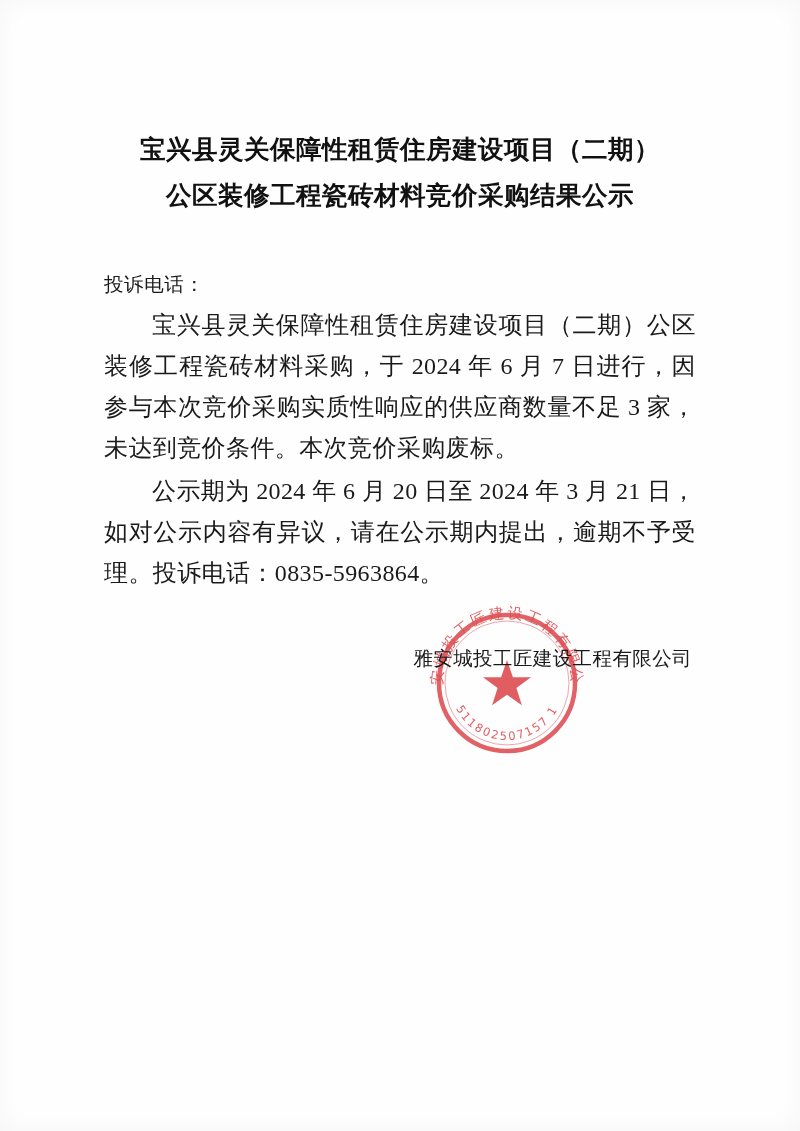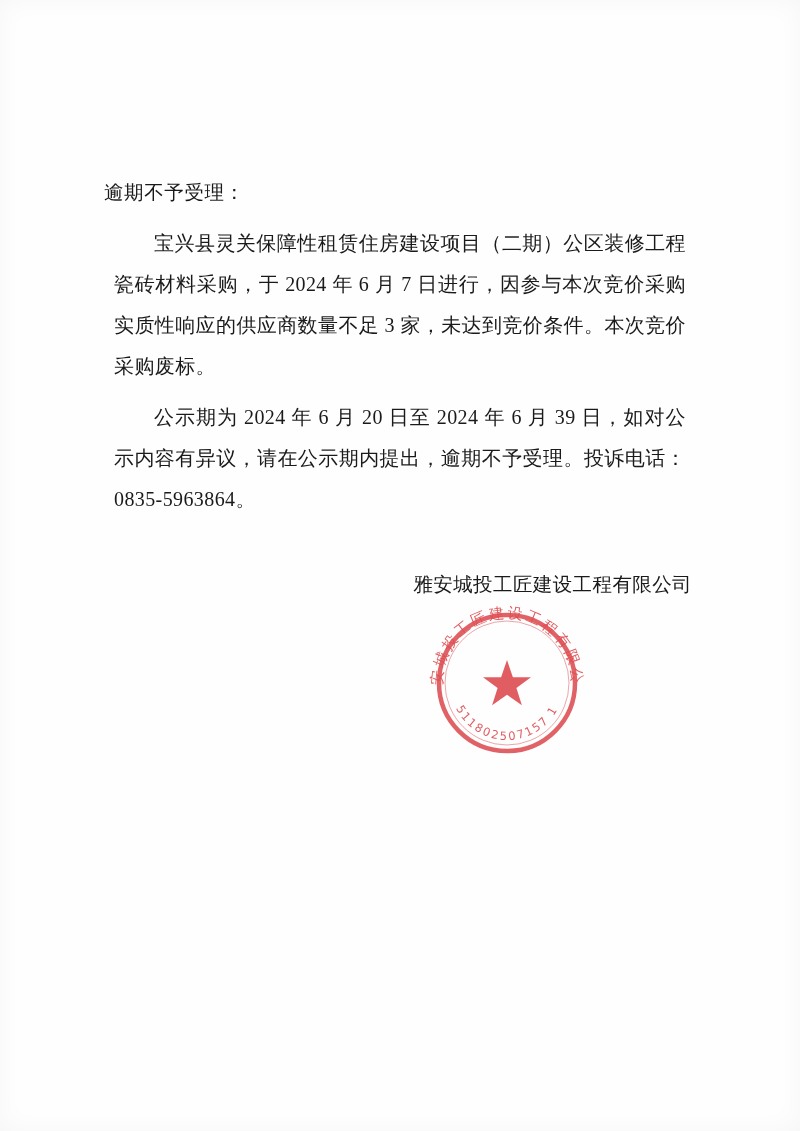--- a/index.html
+++ b/index.html
@@ -46,27 +46,27 @@
     display: block;
     white-space: nowrap;
   }
   .salutation {
     margin-top: 46px;
     font-size: 19.5px;
     line-height: 41px;
     letter-spacing: 0.6px;
   }
   .para {
-    font-size: 20px;
+    font-size: 24px;
     line-height: 41px;
     letter-spacing: 0.4px;
     text-align: justify;
     text-justify: inter-ideograph;
     text-indent: 2em;
-    margin: 10px;
+    margin: 0;
   }
   .para + .para {
     margin-top: 2px;
   }
   .signature {
     margin-top: 44px;
     text-align: right;
     font-size: 19.5px;
     line-height: 41px;
     letter-spacing: 0.4px;
@@ -94,25 +94,29 @@
     opacity: 0.82;
   }
   .seal svg { display: block; }
 </style>
 </head>
 <body>
 
 <div class="page">
   <div class="doc-body">
 
+    <div class="title">
+      <span class="line">宝兴县灵关保障性租赁住房建设项目（二期）</span>
+      <span class="line">公区装修工程瓷砖材料竞价采购结果公示</span>
+    </div>
 
-    <div class="salutation">逾期不予受理：</div>
+    <div class="salutation">投诉电话：</div>
 
     <p class="para">宝兴县灵关保障性租赁住房建设项目（二期）公区装修工程瓷砖材料采购，于 2024 年 6 月 7 日进行，因参与本次竞价采购实质性响应的供应商数量不足 3 家，未达到竞价条件。本次竞价采购废标。</p>
-    <p class="para">公示期为 2024 年 6 月 20 日至 2024 年 6 月 39 日，如对公示内容有异议，请在公示期内提出，逾期不予受理。投诉电话：0835-5963864。</p>
+    <p class="para">公示期为 2024 年 6 月 20 日至 2024 年 3 月 21 日，如对公示内容有异议，请在公示期内提出，逾期不予受理。投诉电话：0835-5963864。</p>
 
     <div class="signature">
       <span class="sig-line">雅安城投工匠建设工程有限公司</span>
     </div>
 
   </div>
 
   <div class="seal">
     <svg viewBox="0 0 170 170" width="170" height="170" aria-hidden="true">
       <defs>

